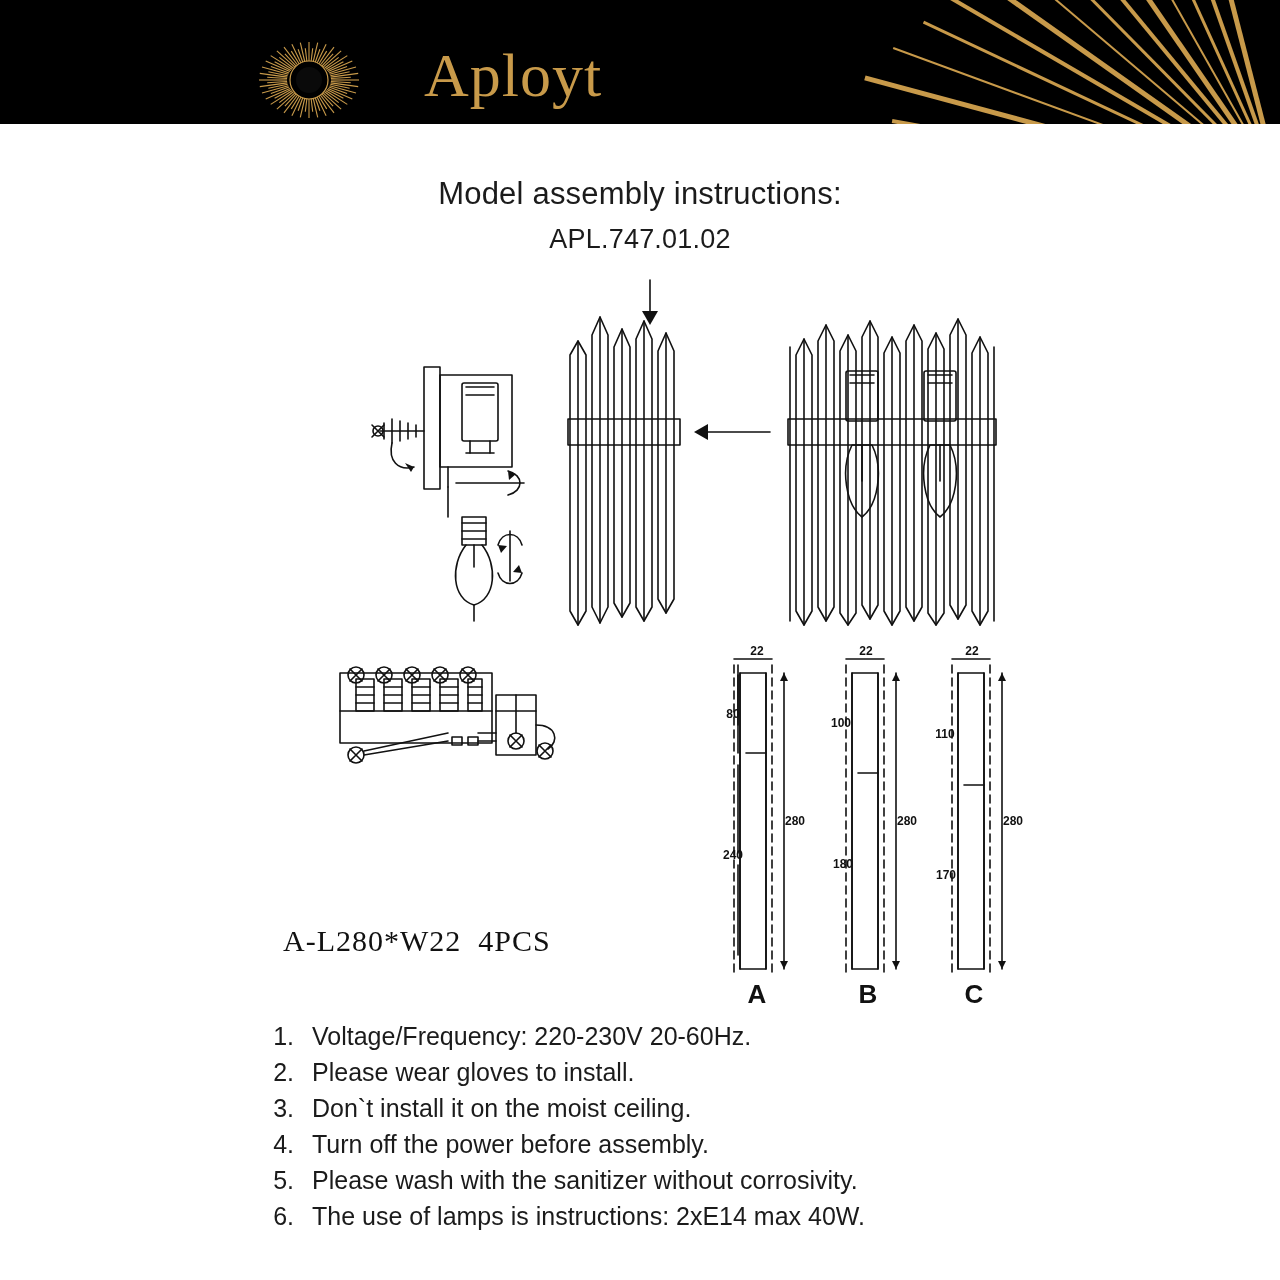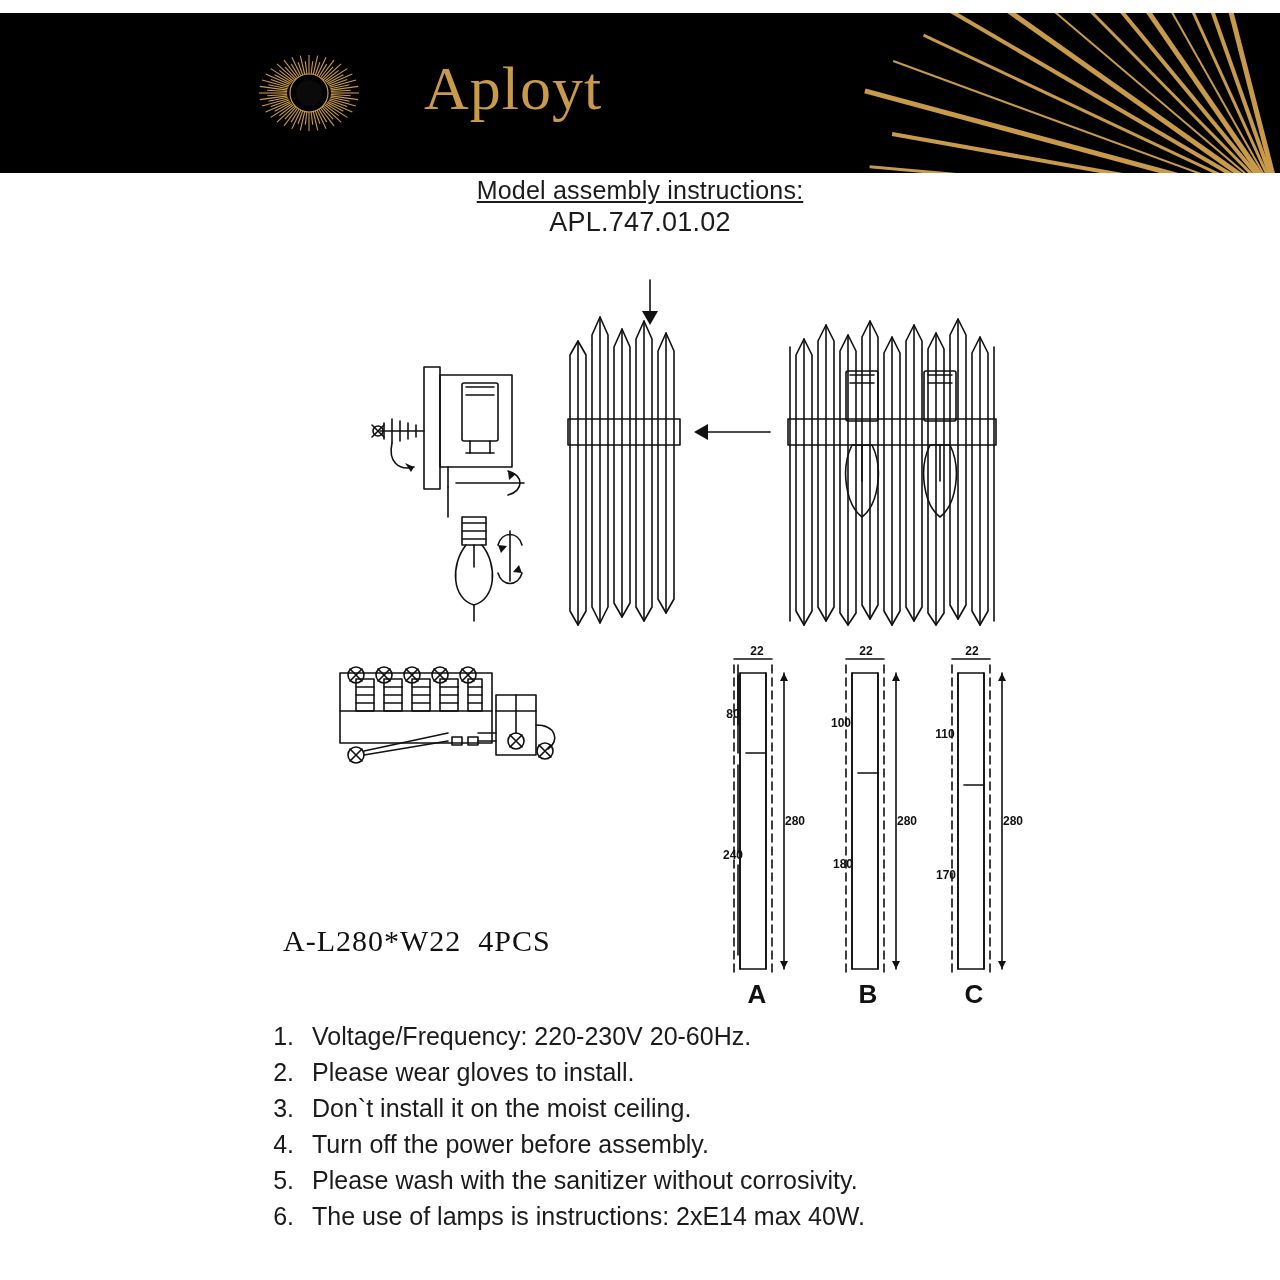--- a/index.html
+++ b/index.html
@@ -15,23 +15,23 @@
     position: relative;
     width: 1280px;
     height: 1280px;
     background: #ffffff;
     overflow: hidden;
   }
   
   .header {
     position: absolute;
     left: 0;
-    top: 13px;
+    top: 0;
     width: 1280px;
-    height: 160px;
+    height: 124px;
     background: #000000;
     overflow: hidden;
   }
   .sunburst {
     position: absolute;
     left: 238px;
     top: 26px;
     width: 142px;
     height: 108px;
   }
@@ -53,29 +53,28 @@
   }
   
   .title-block {
     position: absolute;
     left: 0;
     top: 176px;
     width: 1280px;
     text-align: center;
   }
   .title-line1 {
-    font-size: 25px;
+    font-size: 31px;
     color: #1b1b1b;
     letter-spacing: 0.2px;
-    text-decoration: underline;
   }
   .title-line2 {
     font-size: 27px;
     color: #1b1b1b;
-    margin-top: 2px;
+    margin-top: 12px;
     letter-spacing: 0.2px;
   }
   
   .diagram {
     position: absolute;
     left: 0;
     top: 255px;
     width: 1044px;
     height: 760px;
   }

